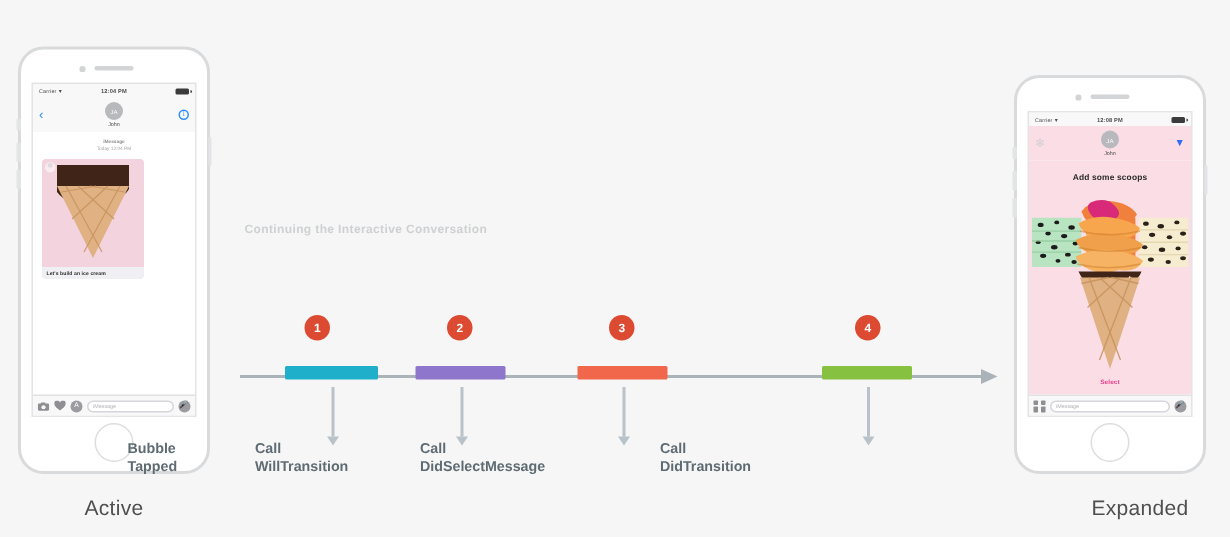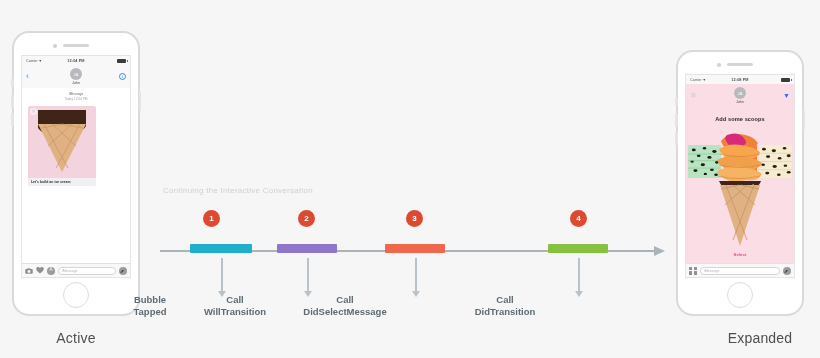--- a/index.html
+++ b/index.html
@@ -284,24 +284,23 @@
     letter-spacing: 0.2px;
   }
   .cap-left  { left: 12px;  top: 330px; width: 128px; }
   .cap-right { left: 696px; top: 330px; width: 128px; }
 
   
   .section-title {
     position: absolute;
     left: 163px; top: 148px;
     font-size: 8px;
-    font-weight: normal;
+    font-weight: bold;
     color: #cfd0d2;
     letter-spacing: 0.25px;
-    margin-top: 38px;
   }
   .timeline {
     position: absolute;
     left: 160px; top: 210px;
     width: 510px; height: 60px;
   }
   .axis-line {
     position: absolute;
     left: 0; top: 40px;
     width: 496px; height: 2px;
@@ -345,21 +344,21 @@
     position: absolute;
     left: -3.2px; bottom: -6px;
     width: 0; height: 0;
     border-top: 6px solid #b8c2c8;
     border-left: 4px solid transparent;
     border-right: 4px solid transparent;
   }
   .event-label {
     position: absolute;
     top: 294px;
-    text-align: center;
+    text-align: left;
     font-size: 9.5px;
     font-weight: bold;
     color: #5f6b72;
     line-height: 12px;
     white-space: pre-line;
   }
 </style>
 </head>
 <body>
 

